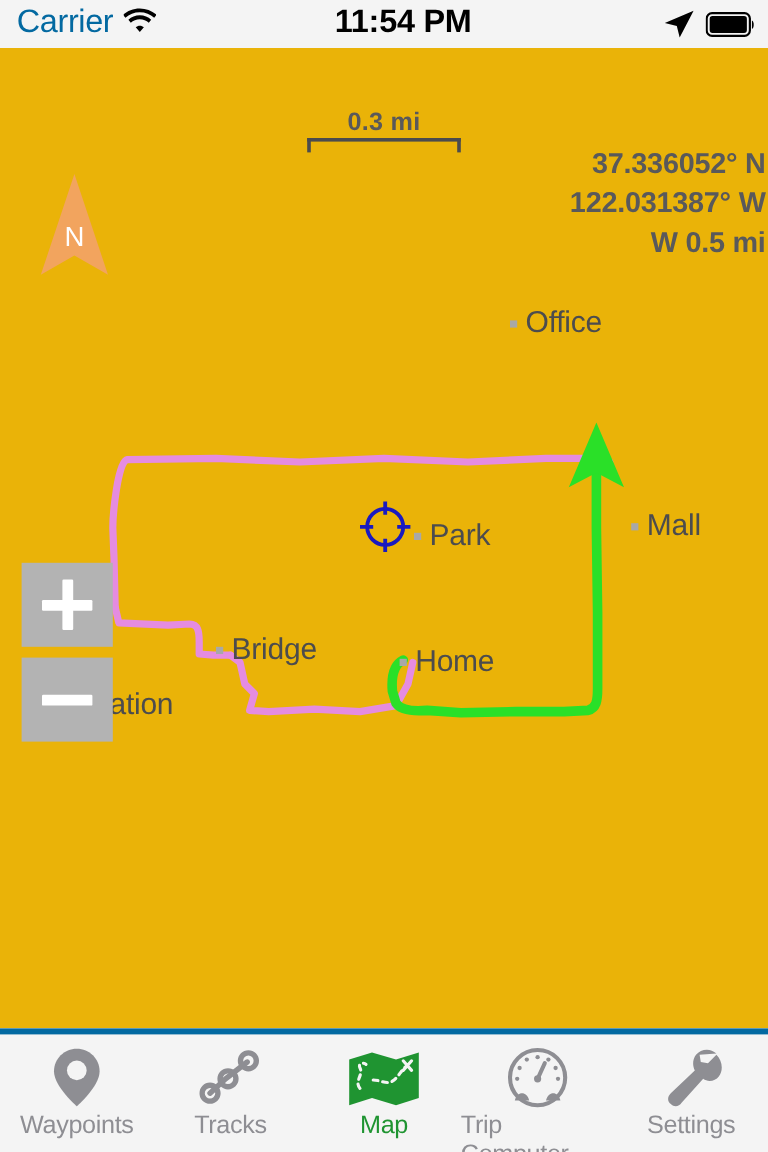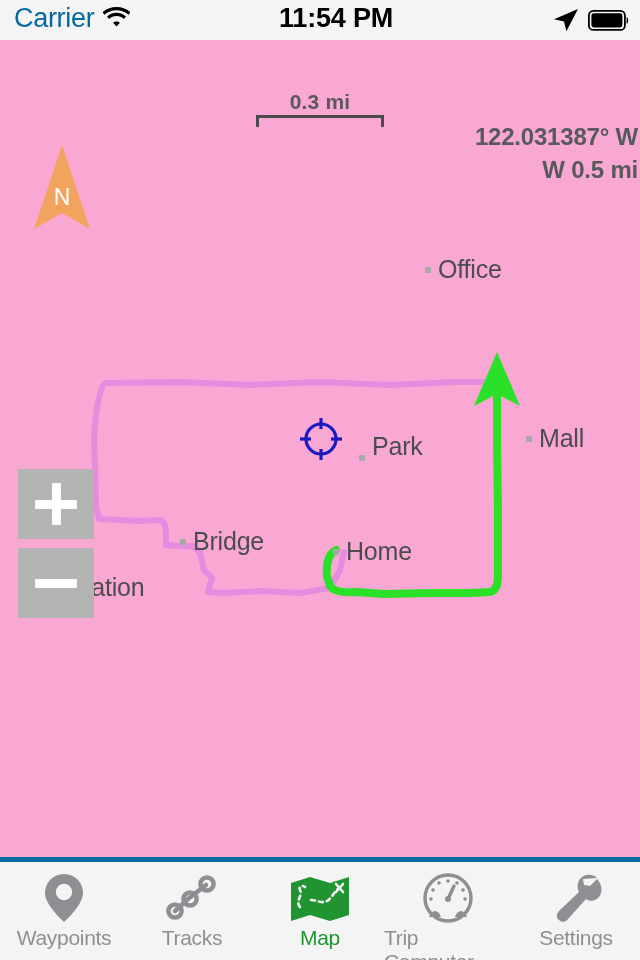--- a/index.html
+++ b/index.html
@@ -56,21 +56,21 @@
     align-items: center;
     gap: 9px;
   }
 
   
   #map-canvas {
     position: absolute;
     left: 0; top: 40px;
     width: 640px;
     height: 817px;
-    background: #f9a8d4;
+    background: #eab308;
     overflow: hidden;
   }
   #map-svg {
     position: absolute;
     left: 0; top: 0;
     width: 640px;
     height: 817px;
   }
 
   
@@ -268,20 +268,21 @@
     <div id="scale-bar">
       <div id="scale-label">0.3 mi</div>
       <div id="scale-rule">
         <span class="bar"></span>
         <span class="tick left"></span>
         <span class="tick right"></span>
       </div>
     </div>
 
     <div id="coords">
+      <div>37.336052° N</div>
       <div>122.031387° W</div>
       <div>W 0.5 mi</div>
     </div>
 
     <div id="compass">
       <svg width="60" height="88" viewBox="0 0 60 88">
         <path d="M30 2 L58 86 L30 70 L2 86 Z" fill="#f2a45e"></path>
         <text x="30" y="62" text-anchor="middle" font-family="Liberation Sans, sans-serif" font-size="23" fill="#ffffff">N</text>
       </svg>
     </div>
@@ -293,21 +294,21 @@
         <line x1="23" y1="33" x2="23" y2="44" stroke="#1a1ac0" stroke-width="3.2"></line>
         <line x1="2" y1="23" x2="13" y2="23" stroke="#1a1ac0" stroke-width="3.2"></line>
         <line x1="33" y1="23" x2="44" y2="23" stroke="#1a1ac0" stroke-width="3.2"></line>
       </svg>
     </div>
 
     <div class="poi" style="left:425px;top:215px;">
       <span class="dot"></span>
       <span class="poi-label">Office</span>
     </div>
-    <div class="poi" style="left:359px;top:392px;align-items:flex-end;">
+    <div class="poi" style="left:345px;top:392px;">
       <span class="dot"></span>
       <span class="poi-label">Park</span>
     </div>
     <div class="poi" style="left:526px;top:384px;">
       <span class="dot"></span>
       <span class="poi-label">Mall</span>
     </div>
     <div class="poi" style="left:180px;top:487px;">
       <span class="dot"></span>
       <span class="poi-label">Bridge</span>

